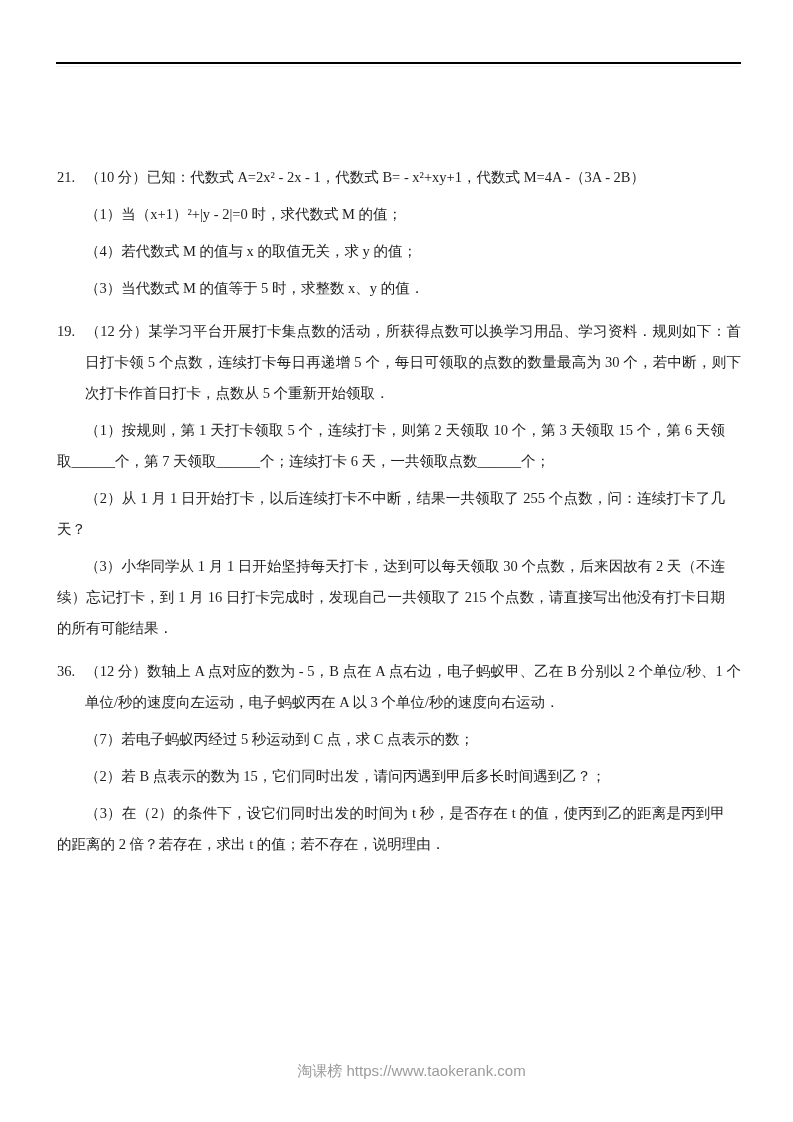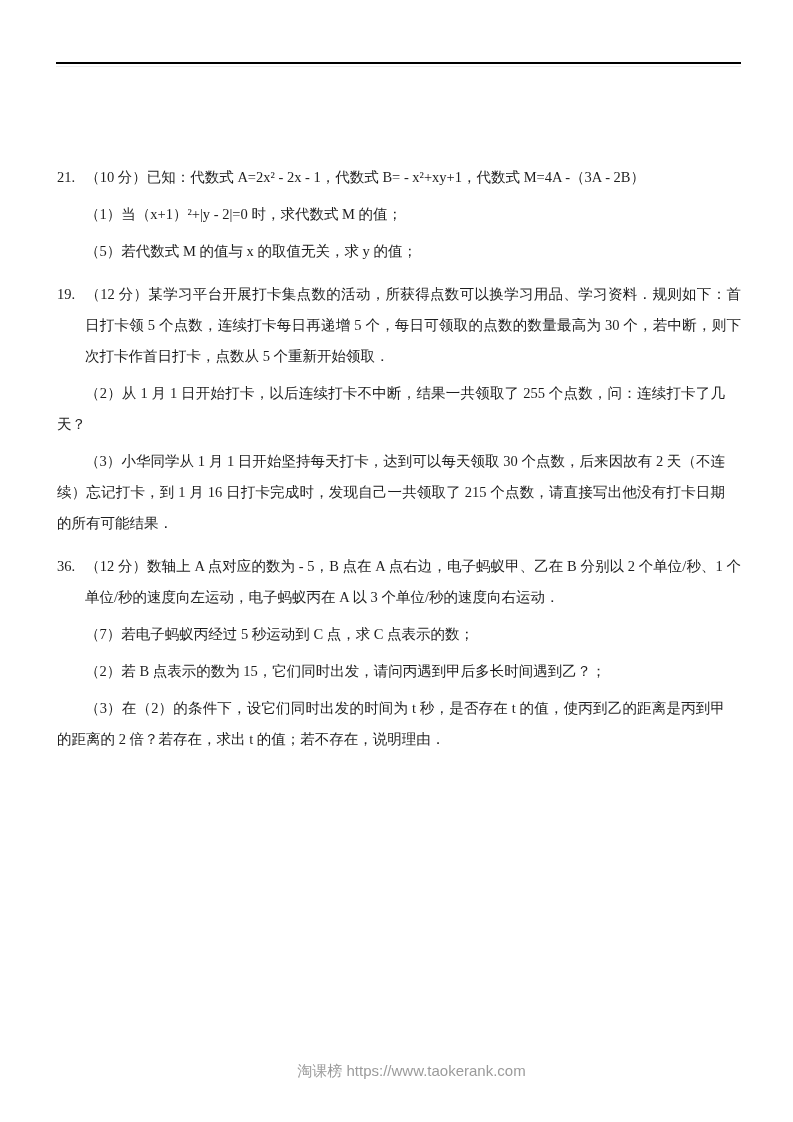--- a/index.html
+++ b/index.html
@@ -76,27 +76,29 @@
   <div class="header-rule"></div>
   <div class="header-rule-shadow"></div>
 
   <div class="content">
 
     <div class="question">
       <p class="q-stem">
         <span class="q-num">21.</span><span>（10 分）已知：代数式 A=2x² - 2x - 1，代数式 B= - x²+xy+1，代数式 M=4A -（3A - 2B）</span>
       </p>
       <p class="q-part">（1）当（x+1）²+|y - 2|=0 时，求代数式 M 的值；</p>
-      <p class="q-part">（5）若代数式 M 的值与 x 的取值无关，求 y 的值；</p>
+      <p class="q-part">（4）若代数式 M 的值与 x 的取值无关，求 y 的值；</p>
+      <p class="q-part">（3）当代数式 M 的值等于 5 时，求整数 x、y 的值．</p>
     </div>
 
     <div class="question">
       <p class="q-stem">
         <span class="q-num">19.</span><span>（12 分）某学习平台开展打卡集点数的活动，所获得点数可以换学习用品、学习资料．规则如下：首日打卡领 5 个点数，连续打卡每日再递增 5 个，每日可领取的点数的数量最高为 30 个，若中断，则下次打卡作首日打卡，点数从 5 个重新开始领取．</span>
       </p>
+      <p class="q-part">（1）按规则，第 1 天打卡领取 5 个，连续打卡，则第 2 天领取 10 个，第 3 天领取 15 个，第 6 天领取______个，第 7 天领取______个；连续打卡 6 天，一共领取点数______个；</p>
       <p class="q-part">（2）从 1 月 1 日开始打卡，以后连续打卡不中断，结果一共领取了 255 个点数，问：连续打卡了几天？</p>
       <p class="q-part">（3）小华同学从 1 月 1 日开始坚持每天打卡，达到可以每天领取 30 个点数，后来因故有 2 天（不连续）忘记打卡，到 1 月 16 日打卡完成时，发现自己一共领取了 215 个点数，请直接写出他没有打卡日期的所有可能结果．</p>
     </div>
 
     <div class="question">
       <p class="q-stem">
         <span class="q-num">36.</span><span>（12 分）数轴上 A 点对应的数为 - 5，B 点在 A 点右边，电子蚂蚁甲、乙在 B 分别以 2 个单位/秒、1 个单位/秒的速度向左运动，电子蚂蚁丙在 A 以 3 个单位/秒的速度向右运动．</span>
       </p>
       <p class="q-part">（7）若电子蚂蚁丙经过 5 秒运动到 C 点，求 C 点表示的数；</p>
       <p class="q-part">（2）若 B 点表示的数为 15，它们同时出发，请问丙遇到甲后多长时间遇到乙？；</p>

